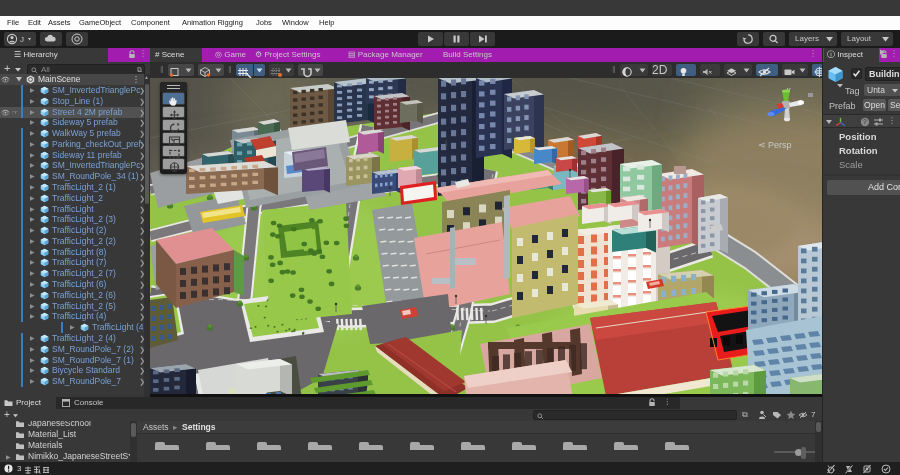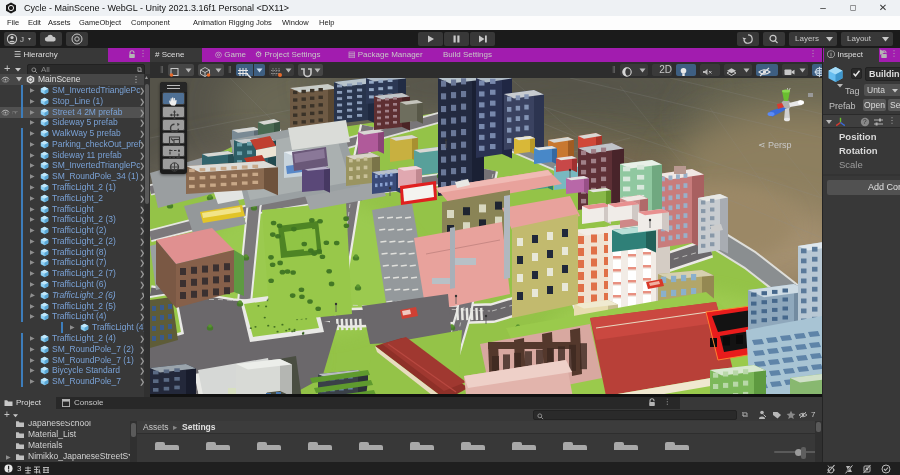--- a/index.html
+++ b/index.html
@@ -36,38 +36,28 @@
 .hrow .arr { position:absolute; left:30px; top:0; color:#8f8f8f; font-size:6px; }
 .hrow .cube { position:absolute; left:40px; top:1px; }
 .hrow .lbl { position:absolute; left:52px; top:0; }
 .hrow .chev { position:absolute; right:5px; top:0; color:#9a9a9a; font-size:7px; }
 .hrow .bar { position:absolute; left:21px; top:0; width:2px; height:11px; background:#3d7dbb; }
 </style>
 </head>
 <body>
 <div id="stage">
 
-<div id="titlebar" class="abs">
-  <svg class="abs" style="left:5px;top:2px" width="12" height="12" viewBox="0 0 12 12">
-    <polygon points="6,0.5 11,3.2 11,8.8 6,11.5 1,8.8 1,3.2" fill="#1b1b1b"></polygon>
-    <circle cx="6" cy="6" r="2.6" fill="none" stroke="#efefef" stroke-width="1"></circle>
-  </svg>
-  <span class="ttext">Cycle - MainScene - WebGL - Unity 2021.3.16f1 Personal &lt;DX11&gt;</span>
-  <span class="winbtn" style="right:70px">–</span>
-  <span class="winbtn" style="right:40px;font-size:8px">◻</span>
-  <span class="winbtn" style="right:10px">✕</span>
-</div>
 
 <div id="menubar" class="abs">
   <span style="left:7px">File</span>
   <span style="left:28px">Edit</span>
   <span style="left:48px">Assets</span>
   <span style="left:79px">GameObject</span>
   <span style="left:131px">Component</span>
-  <span style="left:193px">Animation Rigging</span>
+  <span style="left:182px">Animation Rigging</span>
   <span style="left:256px">Jobs</span>
   <span style="left:282px">Window</span>
   <span style="left:319px">Help</span>
 </div>
 
 <div id="toolbar" class="abs">
 
   <div class="tbtn" style="left:4px;width:32px">
     <svg width="32" height="14" viewBox="0 0 32 14">
       <circle cx="8" cy="7" r="4.6" fill="none" stroke="#c8c8c8" stroke-width="1.1"></circle>
@@ -395,21 +385,21 @@
           <span class="bar"></span>
           <span class="arr">▶</span>
           <svg class="cube" width="9" height="9" viewBox="0 0 12 12">
             <polygon points="6,1 11,3.6 11,8.4 6,11 1,8.4 1,3.6" fill="#8fd1f5"></polygon>
             <polygon points="6,1 11,3.6 6,6.2 1,3.6" fill="#c2e8fb"></polygon>
             <polygon points="6,6.2 11,3.6 11,8.4 6,11" fill="#5aa7d6"></polygon>
           </svg>
           <span class="lbl">TrafficLight (6)</span>
           <span class="chev">❯</span>
         </div>
-<div class="hrow" style="top:204.82px;font-style:italic;">
+<div class="hrow" style="top:204.82px;">
           <span class="bar"></span>
           <span class="arr">▶</span>
           <svg class="cube" width="9" height="9" viewBox="0 0 12 12">
             <polygon points="6,1 11,3.6 11,8.4 6,11 1,8.4 1,3.6" fill="#8fd1f5"></polygon>
             <polygon points="6,1 11,3.6 6,6.2 1,3.6" fill="#c2e8fb"></polygon>
             <polygon points="6,6.2 11,3.6 11,8.4 6,11" fill="#5aa7d6"></polygon>
           </svg>
           <span class="lbl">TrafficLight_2 (6)</span>
           <span class="chev">❯</span>
         </div>
@@ -546,21 +536,21 @@
           </svg><svg width="7" height="5" viewBox="0 0 7 5" style="position:absolute;right:2px;top:4px">
             <path d="M0.5 0.5 l6 0 l-3 4 z" fill="#b8b8b8"></path>
           </svg></div>
         <span style="position:absolute;left:462px;top:3px;color:#6a6a6a;font-size:9px">‖</span>
         <div style="position:absolute;left:470px;top:2px;width:28px;height:12px;background:#3a3a3a;border-radius:2px"><svg width="15" height="12" viewBox="0 0 15 12">
             <circle cx="7" cy="6" r="4.2" fill="none" stroke="#d8d8d8" stroke-width="1.1"></circle>
             <path d="M7 1.8 A4.2 4.2 0 0 0 7 10.2 A6 6 0 0 1 7 1.8" fill="#d8d8d8"></path>
           </svg><svg width="7" height="5" viewBox="0 0 7 5" style="position:absolute;right:2px;top:4px">
             <path d="M0.5 0.5 l6 0 l-3 4 z" fill="#b8b8b8"></path>
           </svg></div>
-        <div style="position:absolute;left:502px;top:2px;width:20px;height:12px;background:#3a3a3a;border-radius:2px;color:#c8c8c8;font-size:10px;text-align:right;line-height:12px">2D</div>
+        <div style="position:absolute;left:502px;top:2px;width:20px;height:12px;background:#3a3a3a;border-radius:2px;color:#c8c8c8;font-size:12px;text-align:left;line-height:12px">2D</div>
         <div style="position:absolute;left:526px;top:2px;width:20px;height:12px;background:#3e5f82;border-radius:2px"><svg width="15" height="12" viewBox="0 0 15 12">
             <circle cx="7.5" cy="4.8" r="2.8" fill="#e8e8e8"></circle>
             <rect x="6.3" y="7.4" width="2.4" height="2.6" fill="#e8e8e8"></rect>
           </svg></div>
         <div style="position:absolute;left:550px;top:2px;width:20px;height:12px;background:#3a3a3a;border-radius:2px"><svg width="15" height="12" viewBox="0 0 15 12">
             <path d="M3 5 L5 5 L7.5 2.8 L7.5 9.2 L5 7 L3 7 Z" fill="#b8b8b8"></path>
             <path d="M9 5 L11.5 7.5 M11.5 5 L9 7.5" stroke="#b8b8b8" stroke-width="1"></path>
           </svg></div>
         <div style="position:absolute;left:574px;top:2px;width:28px;height:12px;background:#3a3a3a;border-radius:2px"><svg width="15" height="12" viewBox="0 0 15 12">
             <path d="M3 7 L7.5 4.5 L12 7 L7.5 9.5 Z" fill="none" stroke="#c8c8c8" stroke-width="1"></path>

